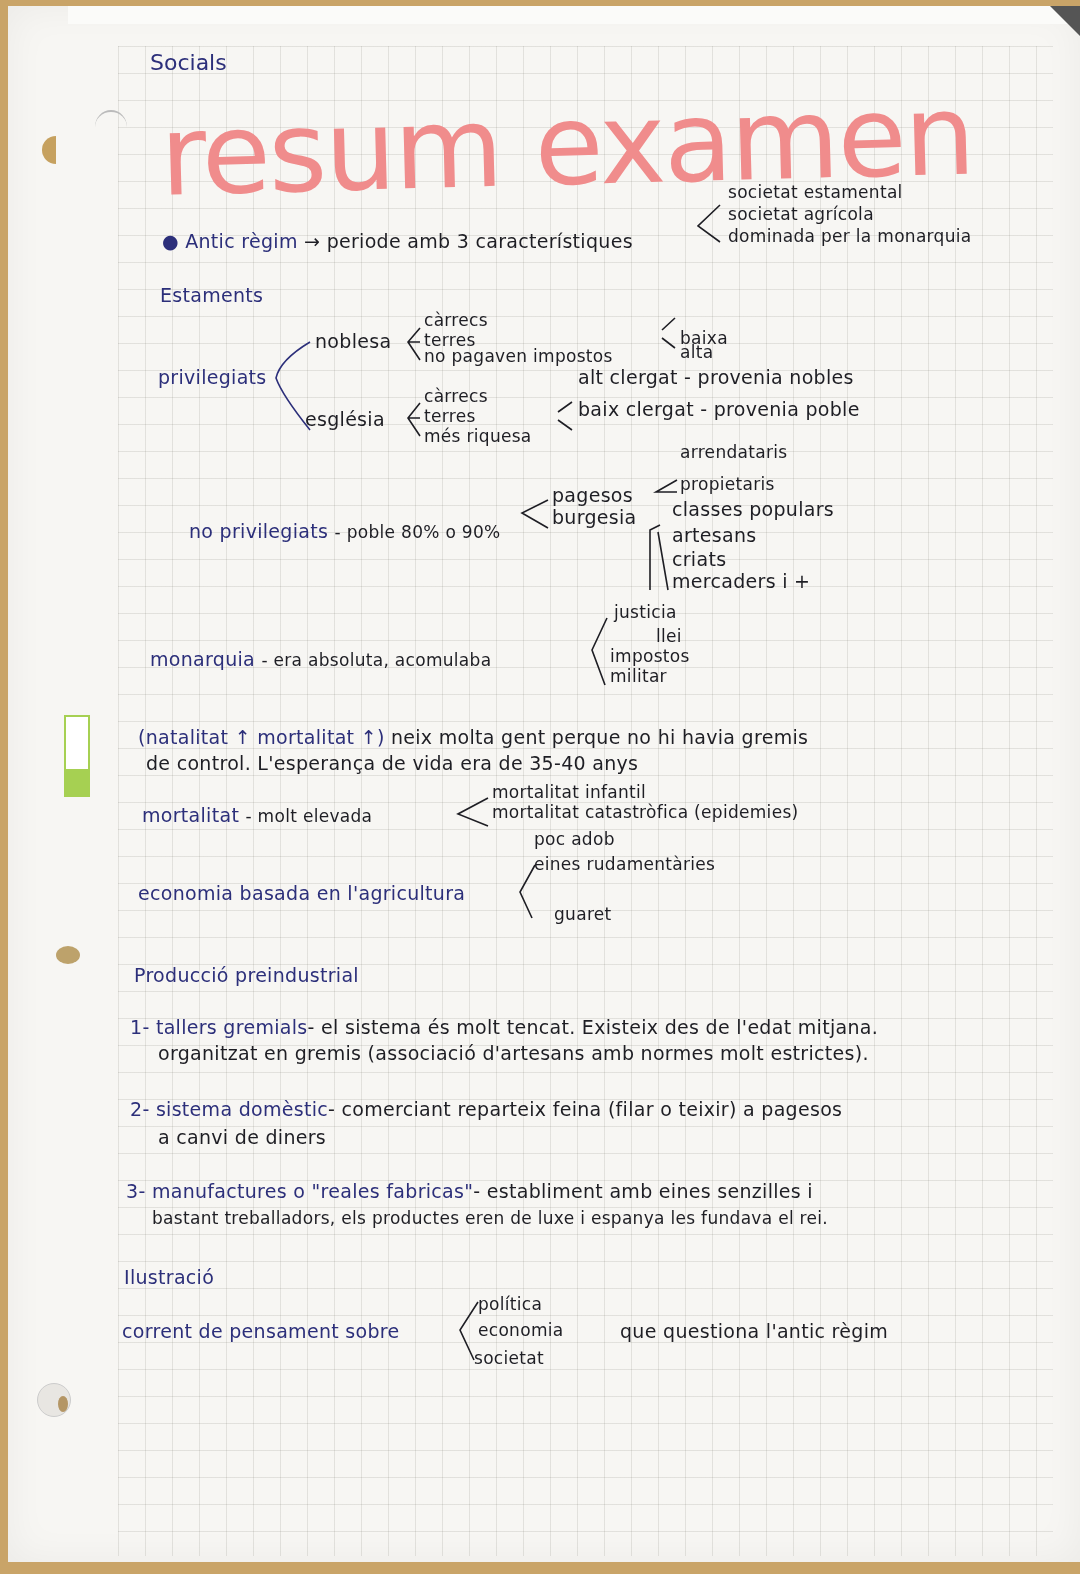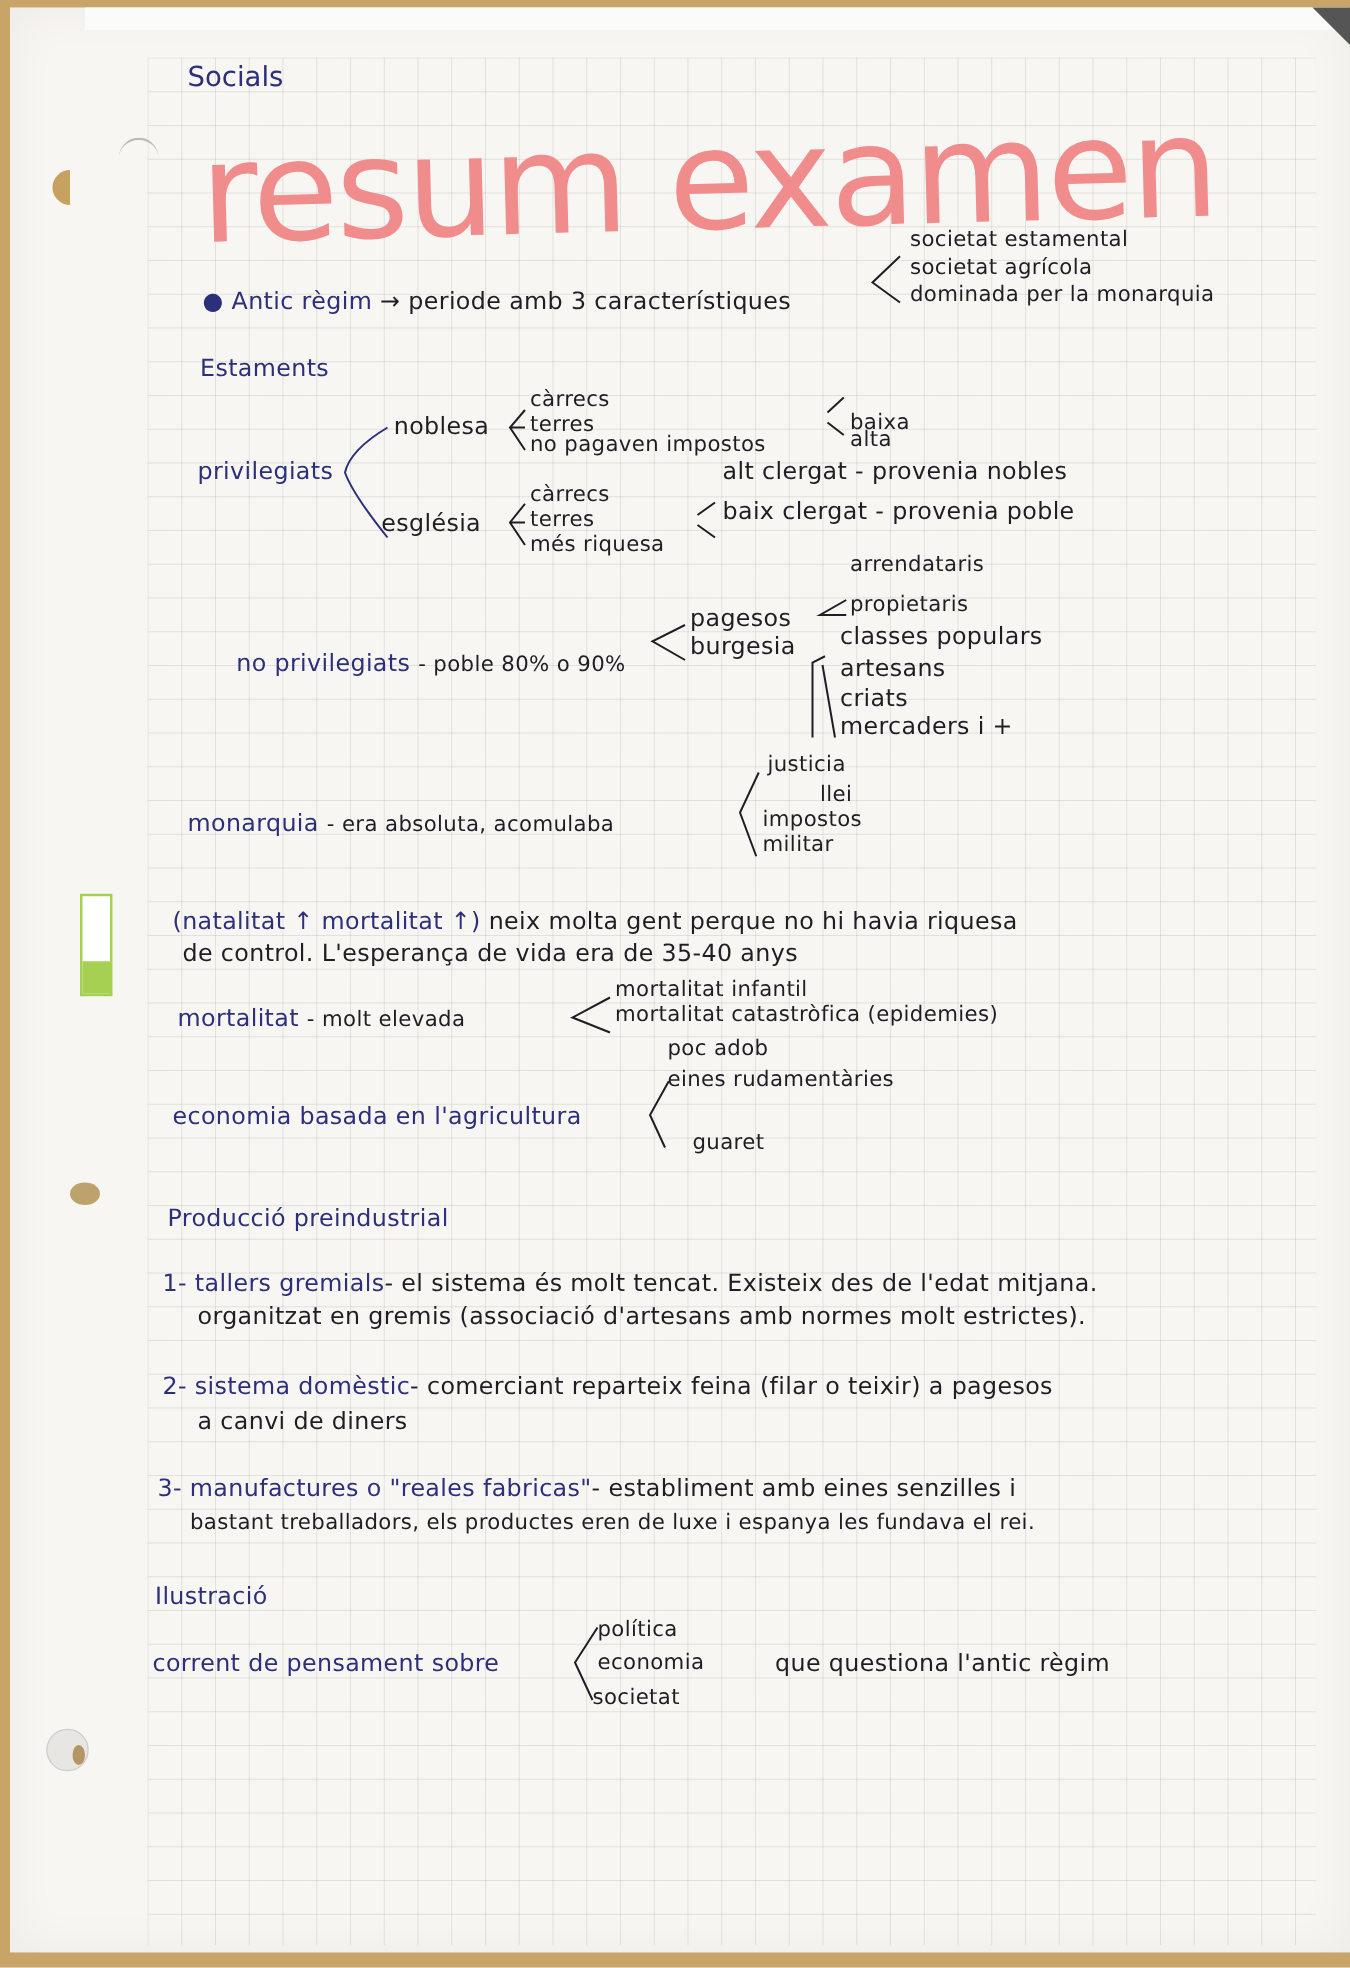--- a/index.html
+++ b/index.html
@@ -153,21 +153,21 @@
   <span class="blue">monarquia</span>
   <span class="black small">- era absoluta, acomulaba</span>
 </div>
 <div class="t hand black small" style="left:614px;top:604px;">justicia</div>
 <div class="t hand black small" style="left:614px;top:628px;margin-left:42px;">llei</div>
 <div class="t hand black small" style="left:610px;top:648px;">impostos</div>
 <div class="t hand black small" style="left:610px;top:668px;">militar</div>
 
 <div class="t hand" style="left:138px;top:728px;">
   <span class="blue">(natalitat ↑ mortalitat ↑)</span>
-  <span class="black">neix molta gent perque no hi havia riquesa</span>
+  <span class="black">neix molta gent perque no hi havia gremis</span>
 </div>
 <div class="t hand black" style="left:146px;top:754px;">de control. L'esperança de vida era de 35-40 anys</div>
 
 <div class="t hand" style="left:142px;top:806px;">
   <span class="blue">mortalitat</span>
   <span class="black small">- molt elevada</span>
 </div>
 <div class="t hand black small" style="left:492px;top:784px;">mortalitat infantil</div>
 <div class="t hand black small" style="left:492px;top:804px;">mortalitat catastròfica (epidemies)</div>
 

